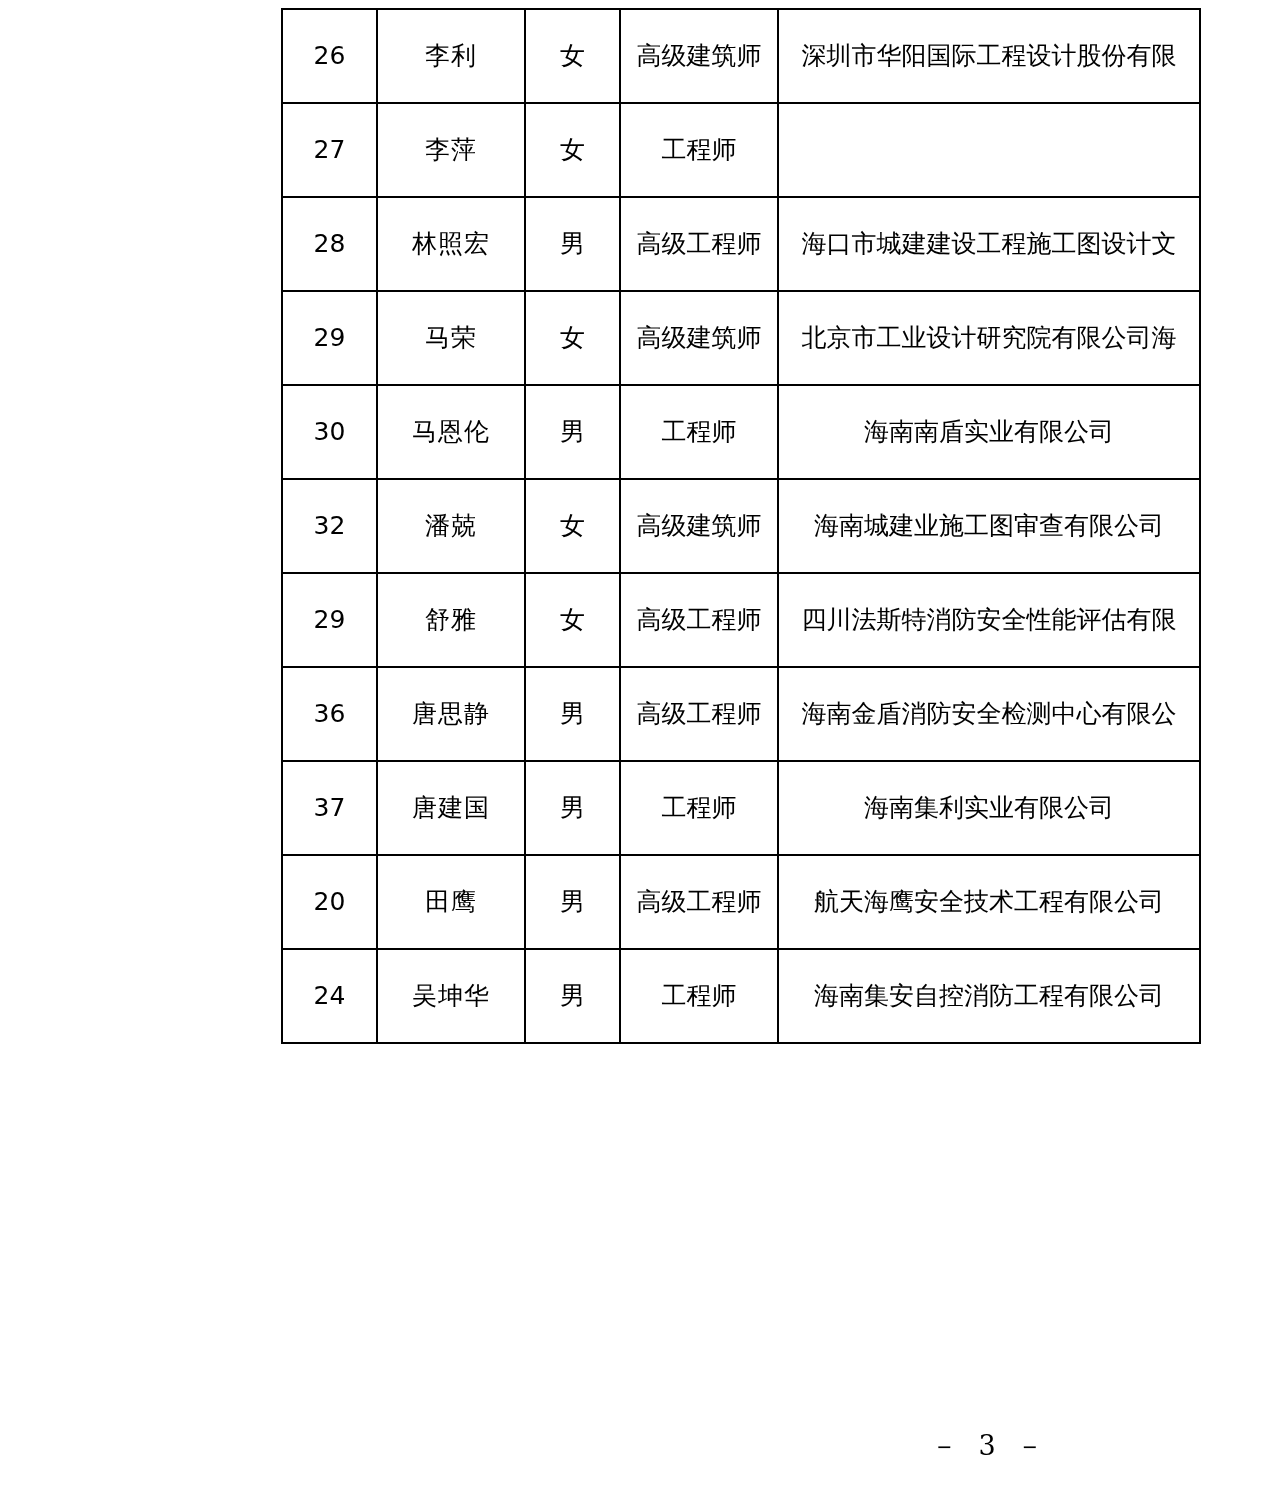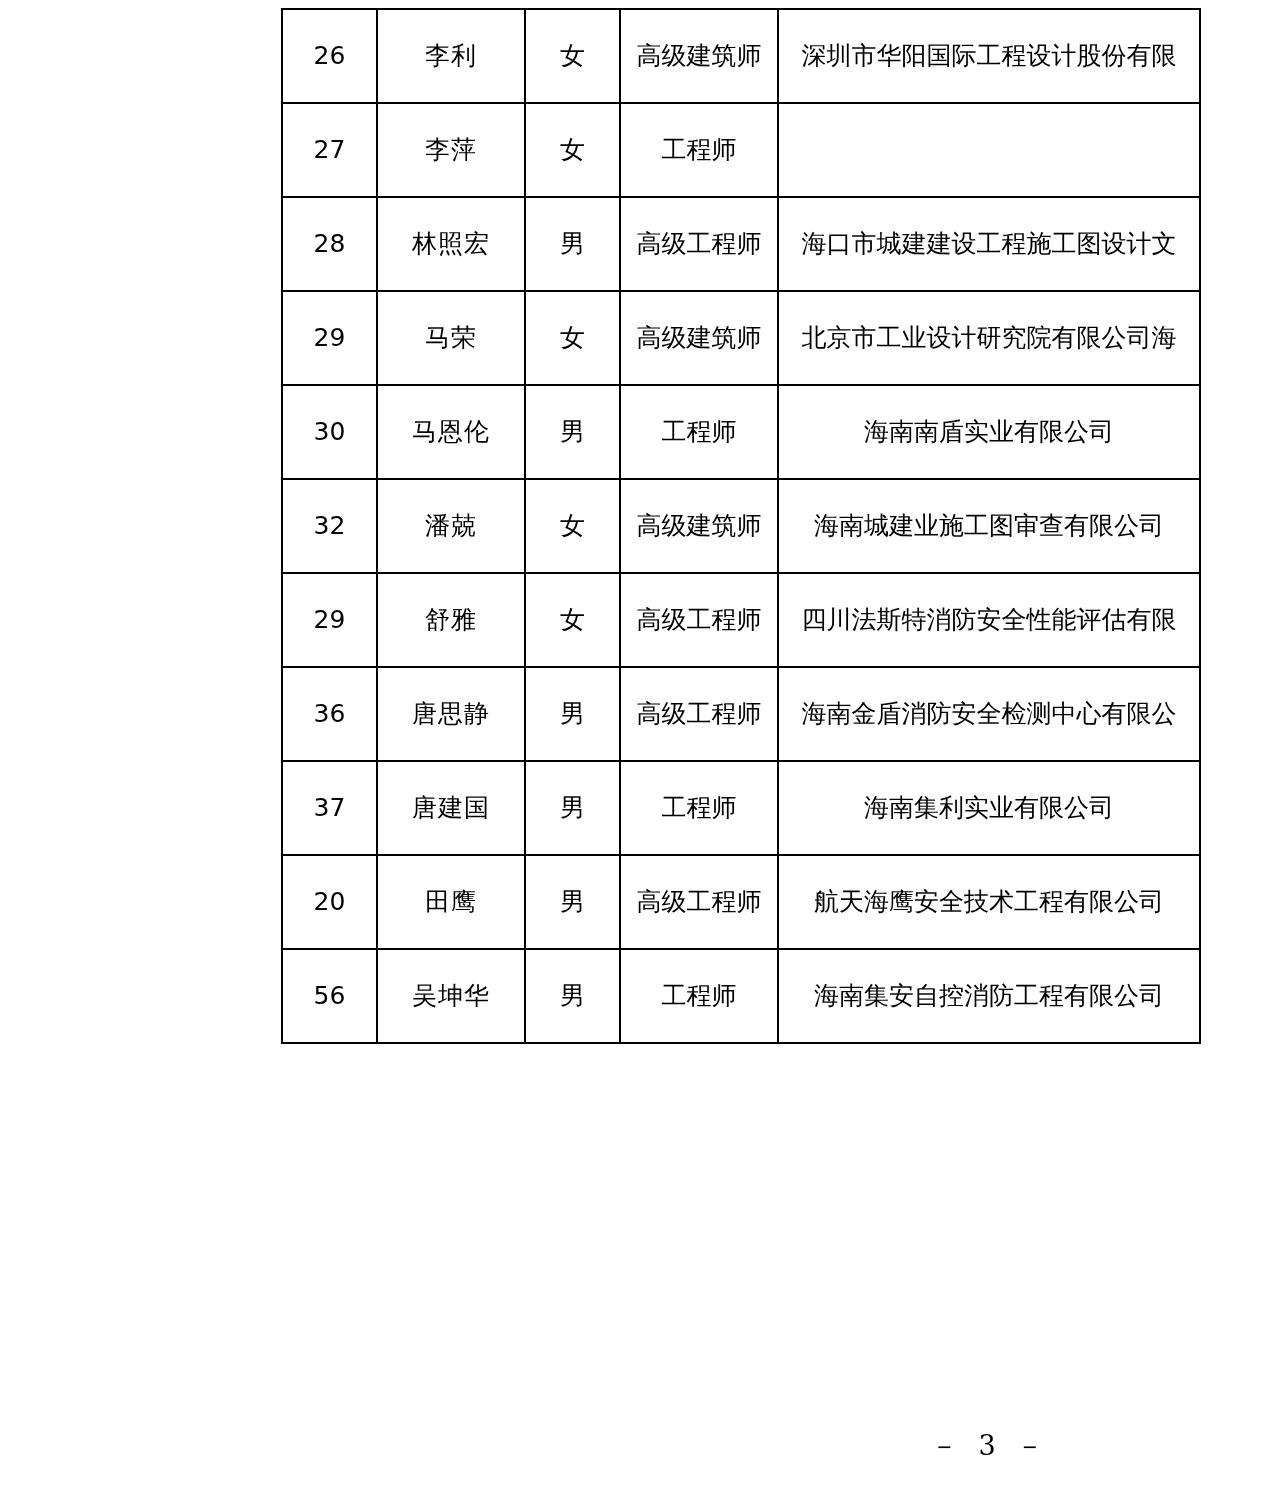--- a/index.html
+++ b/index.html
@@ -151,21 +151,21 @@
           <td class="c-org">海南集利实业有限公司</td>
         </tr>
         <tr>
           <td class="c-index">20</td>
           <td class="c-name">田鹰</td>
           <td class="c-gender">男</td>
           <td class="c-title">高级工程师</td>
           <td class="c-org">航天海鹰安全技术工程有限公司</td>
         </tr>
         <tr>
-          <td class="c-index">56</td>
+          <td class="c-index">24</td>
           <td class="c-name">吴坤华</td>
           <td class="c-gender">男</td>
           <td class="c-title">工程师</td>
           <td class="c-org">海南集安自控消防工程有限公司</td>
         </tr>
       </tbody>
     </table>
   </div>
 
   <div class="page-number">－ 3 －</div>

